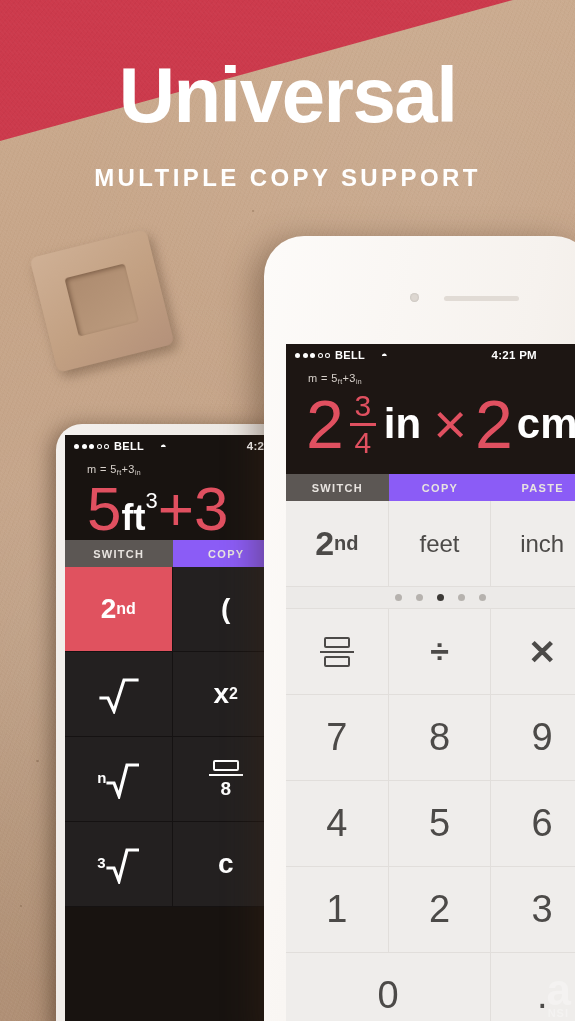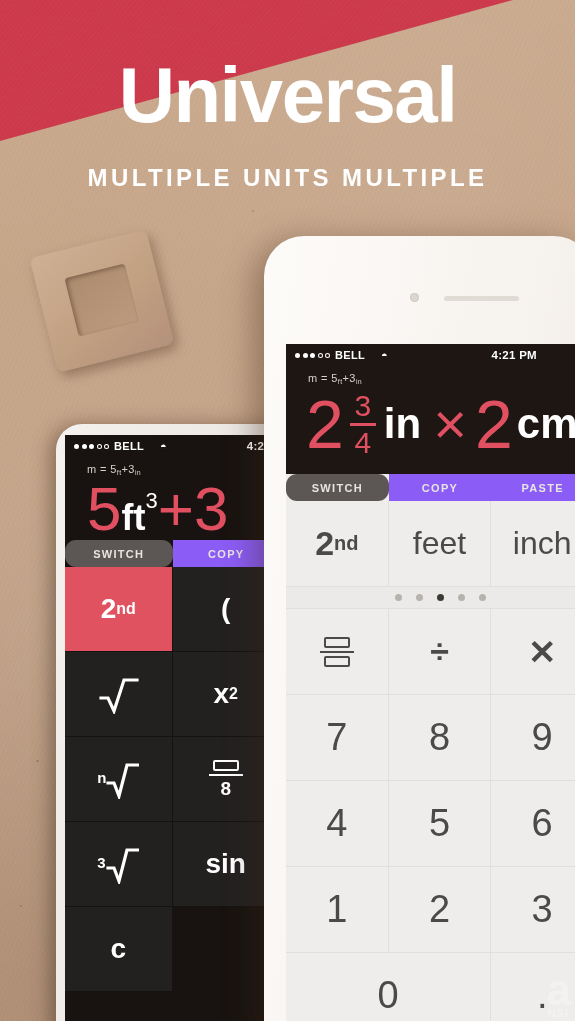--- a/index.html
+++ b/index.html
@@ -120,21 +120,21 @@
     line-height:1; white-space:nowrap;
   }
   .expr-dark .unit { color:#fff; font-size:36px; font-weight:bold; }
   .expr-dark .sup  { color:#fff; font-size:22px; vertical-align:super; font-weight:400; }
 
   .tabrow { display:flex; height:27px; }
   .tabrow .tab {
     flex:1; display:flex; align-items:center; justify-content:center;
     color:#e8e4e0; font-size:11px; font-weight:bold; letter-spacing:1.3px;
   }
-  .tabrow .tab.active { background:#5c5754;border-radius:11px; }
+  .tabrow .tab.active { background:#5c5754; }
   .tabrow .tab.idle   { background:#8b5cf6; }
 
   .kgrid-dark { display:grid; grid-template-columns:repeat(2,1fr); }
   .kgrid-dark .key {
     height:85px; display:flex; align-items:center; justify-content:center;
     background:#232020; color:#fff;
     border-right:1px solid #151212; border-bottom:1px solid #151212;
     font-size:28px; font-weight:bold;
   }
   .kgrid-dark .key.hot { background:#e0525f; }
@@ -197,21 +197,21 @@
   .expr-white .unit { color:#fff; font-size:42px; font-weight:bold; margin:0 4px; }
   .expr-white .op { margin:0 8px; font-size:58px; }
 
   .kgrid-white { display:grid; grid-template-columns:repeat(3,1fr); }
   .kgrid-white .key {
     height:86px; display:flex; align-items:center; justify-content:center;
     background:#efedeb; color:#4c4a48;
     border-right:1px solid #e1dedb; border-bottom:1px solid #e1dedb;
     font-size:38px; font-weight:300;
   }
-  .kgrid-white .key.label { font-size:32px; }
+  .kgrid-white .key.label { font-size:24px; }
   .kgrid-white .key.wide { grid-column:span 2; }
   .kgrid-white .key .sup { font-size:20px; vertical-align:super; font-weight:bold; }
   .kgrid-white .key.bold { font-weight:bold; font-size:34px; }
 
   .pagedots {
     display:flex; align-items:center; justify-content:center; gap:14px;
     height:22px; background:#eceae8; border-bottom:1px solid #e1dedb;
   }
   .pagedots i { width:7px; height:7px; border-radius:50%; background:#b6b2ae; display:block; }
   .pagedots i.on { background:#3c3936; }
@@ -238,21 +238,21 @@
   <div class="speck" style="left:214px;top:655px;width:2px;height:2px;"></div>
   <div class="speck" style="left:36px;top:760px;width:3px;height:2px;"></div>
   <div class="speck" style="left:20px;top:905px;width:2px;height:2px;"></div>
   <div class="speck" style="left:252px;top:210px;width:2px;height:2px;"></div>
 
   <div class="banner">
     <div class="grain2"></div>
   </div>
 
   <div class="headline">Universal</div>
-  <div class="subhead">MULTIPLE UNITS MULTIPLE</div>
+  <div class="subhead">MULTIPLE COPY SUPPORT</div>
 
   <div class="prop">
     <div class="outer"></div>
     <div class="hole"></div>
   </div>
 
   <div class="phone" id="dark-phone">
     <div class="body"></div>
     <div class="screen">
 
@@ -319,21 +319,20 @@
 
         <div class="key">
           <span class="radical">
             <svg width="42" height="40" viewBox="0 0 42 40">
                 <path d="M11 24 L17 24 L22 37 L30 6 L41 6" stroke="#fff" stroke-width="3.2" fill="none" stroke-linecap="square"></path>
               </svg>
             <span class="idx">3</span>
           </span>
         </div>
 
-        <div class="key">sin</div>
         <div class="key">c</div>
       </div>
     </div>
   </div>
 
   <div class="phone" id="white-phone">
     <div class="body"></div>
     <div class="cam"></div>
     <div class="speaker"></div>
 

